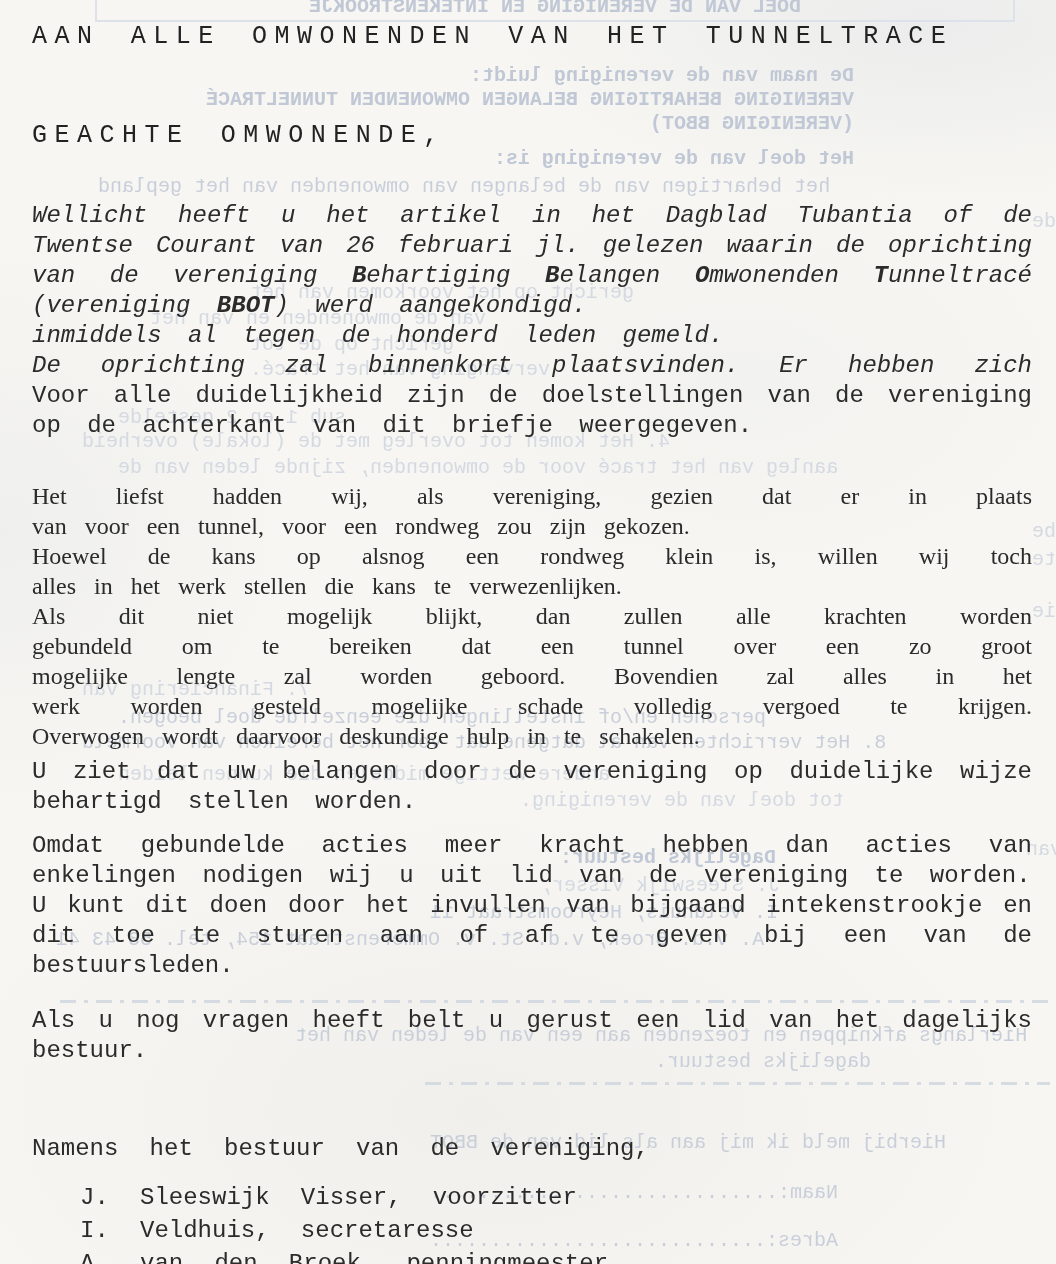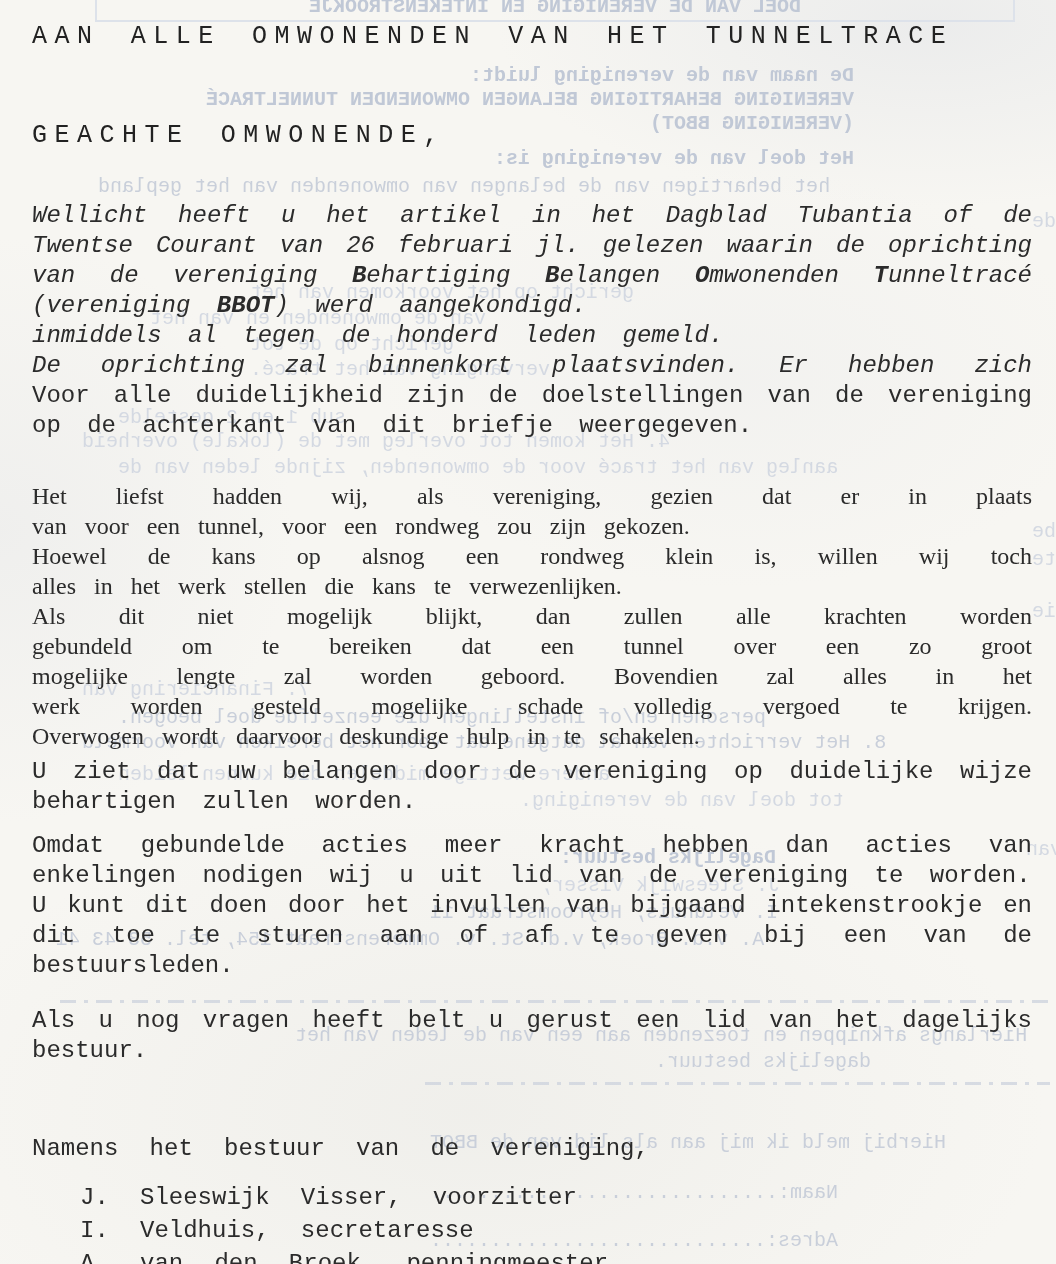--- a/index.html
+++ b/index.html
@@ -119,21 +119,21 @@
         <div class="line j">Hoewel de kans op alsnog een rondweg klein is, willen wij toch</div>
         <div class="line">alles in het werk stellen die kans te verwezenlijken.</div>
         <div class="line j">Als dit niet mogelijk blijkt, dan zullen alle krachten worden</div>
         <div class="line j">gebundeld om te bereiken dat een tunnel over een zo groot</div>
         <div class="line j">mogelijke lengte zal worden geboord. Bovendien zal alles in het</div>
         <div class="line j">werk worden gesteld mogelijke schade volledig vergoed te krijgen.</div>
         <div class="line">Overwogen wordt daarvoor deskundige hulp in te schakelen.</div>
       </div>
       <div class="typed para" style="top: 757px;">
         <div class="line j">U ziet dat uw belangen door de vereniging op duidelijke wijze</div>
-        <div class="line">behartigen zullen worden.</div>
+        <div class="line">behartigd stellen worden.</div>
       </div>
       <div class="typed para" style="top: 831px;">
         <div class="line j">Omdat gebundelde acties meer kracht hebben dan acties van</div>
         <div class="line">enkelingen nodigen wij u uit lid van de vereniging te worden.</div>
         <div class="line j">U kunt dit doen door het invullen van bijgaand intekenstrookje en</div>
         <div class="line j">dit toe te sturen aan of af te geven bij een van de</div>
         <div class="line">bestuursleden.</div>
       </div>
       <div class="typed para" style="top: 1006px;">
         <div class="line j">Als u nog vragen heeft belt u gerust een lid van het dagelijks</div>

